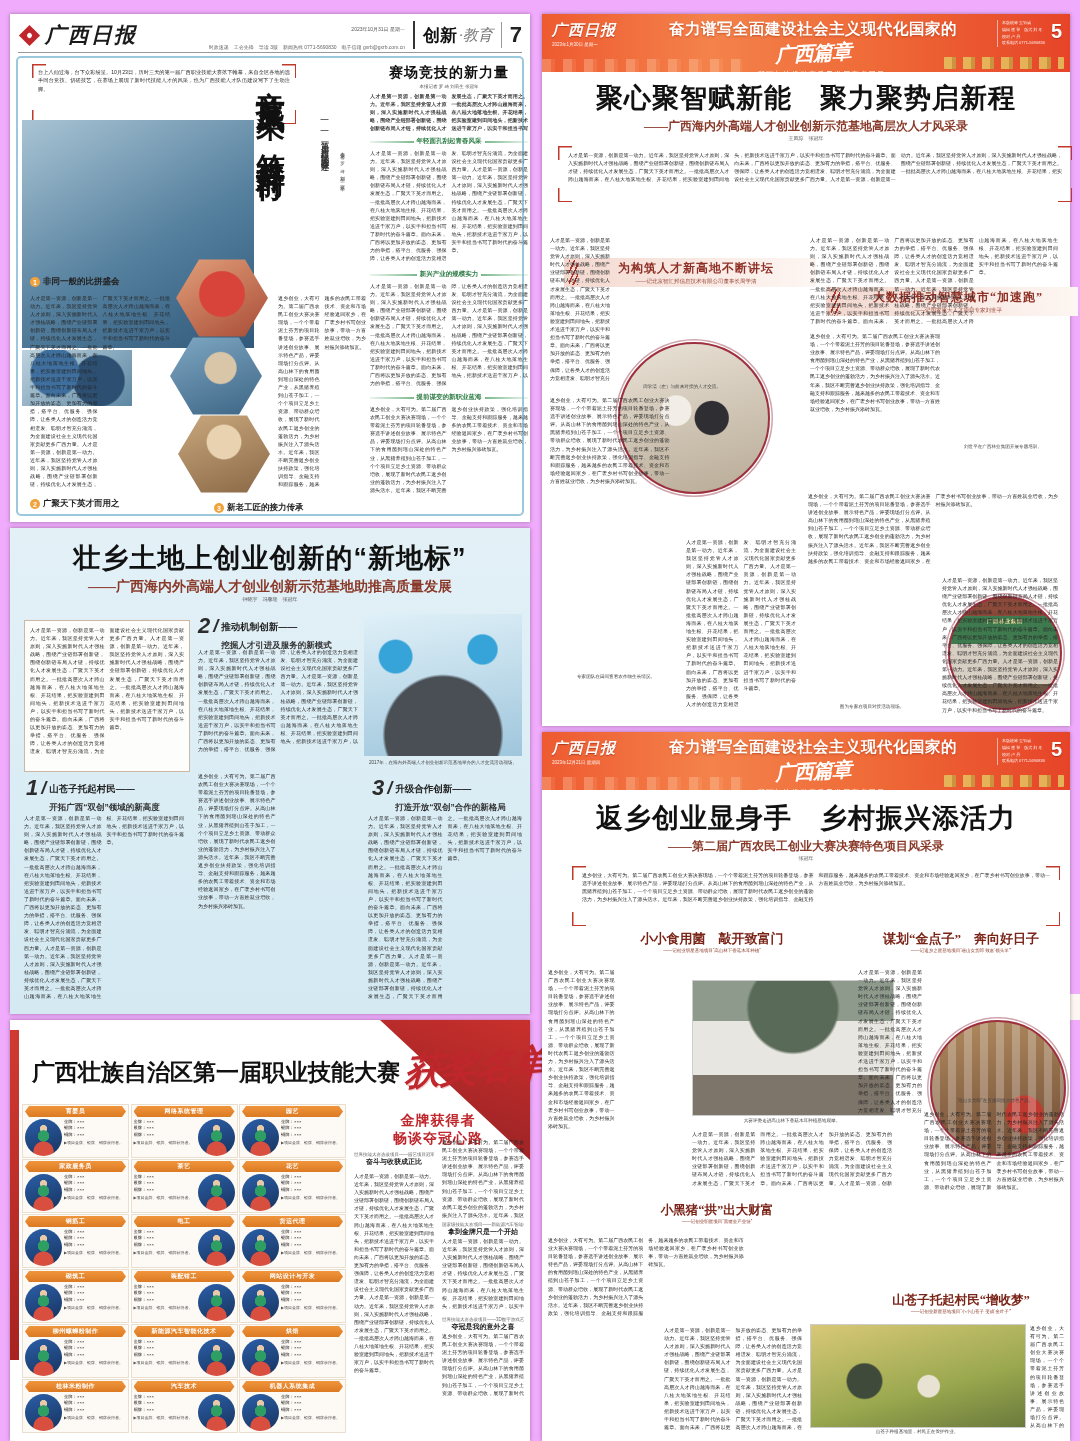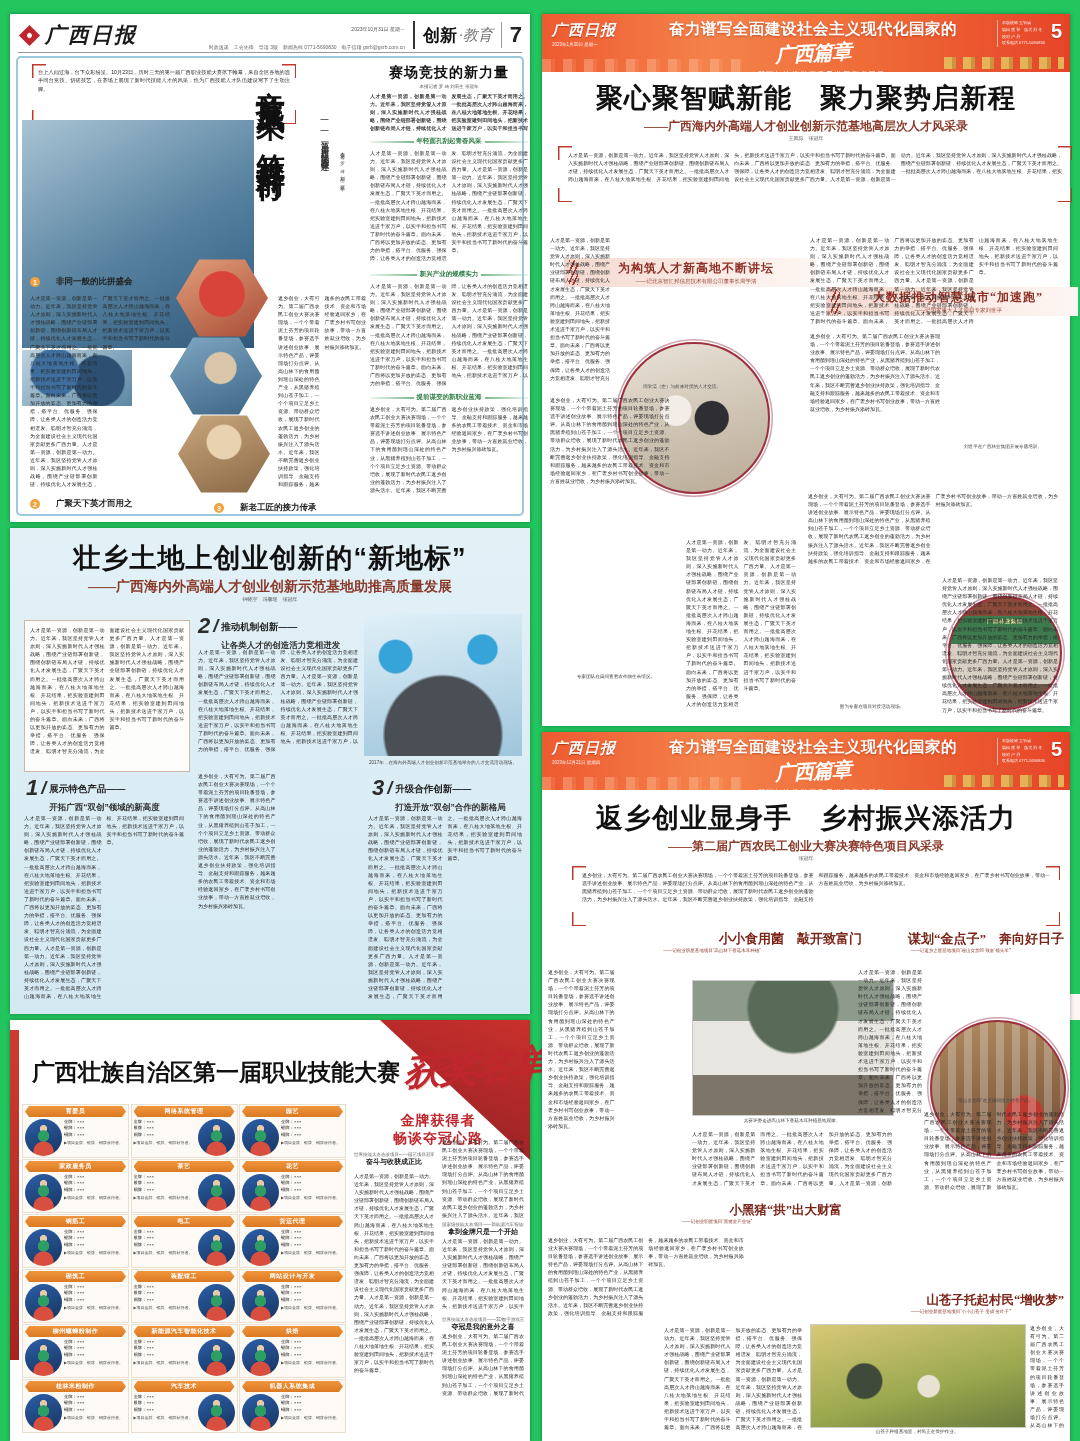--- a/index.html
+++ b/index.html
@@ -1,17 +1,17 @@
 <!DOCTYPE html>
 <html><head>
 <meta charset="utf-8">
 <style>
   html,body{margin:0;padding:0}
   body{background:#e8e6e2;font-family:"Liberation Sans","DejaVu Sans",sans-serif}
-  #canvas{position:relative;width:1080px;height:1441px;overflow:hidden;background:#22c55e}
+  #canvas{position:relative;width:1080px;height:1441px;overflow:hidden;background:#f0abfc}
   .page{position:absolute;background:#fff;box-shadow:0 0 4px rgba(0,0,0,.35)}
   .abs{position:absolute}
   .tx{font-size:5px;line-height:1.62;color:#262626;text-align:justify;overflow:hidden;column-fill:auto;word-break:break-all}
   .c1{columns:1}
   .c2{columns:2;column-gap:5px}
   .c3{columns:3;column-gap:5px}
   .cap{font-size:4.6px;color:#444;text-align:center;overflow:hidden;white-space:nowrap}
   .cornerbox{position:relative}
   .cornerbox::before{content:"";position:absolute;inset:0;pointer-events:none;background-repeat:no-repeat;background-image:
     linear-gradient(#c0392b,#c0392b),linear-gradient(#c0392b,#c0392b),
@@ -35,21 +35,21 @@
   .bluebox{position:absolute;left:6px;top:42px;right:6px;bottom:6px;border:2px solid #9cc8de;border-radius:5px;background:#fff}
   .vert{writing-mode:vertical-rl;text-orientation:upright}
   .vh{font-size:29px;font-weight:900;color:#111;letter-spacing:5px;line-height:1}
   .vs{font-size:8px;font-weight:bold;color:#333;letter-spacing:2px}
   .vb{font-size:4.5px;color:#555;letter-spacing:1px}
   .atitle{font-family:serif;font-weight:bold;font-size:14px;color:#111;text-align:center;letter-spacing:1px}
   .aby{font-size:4.5px;color:#555;text-align:center;margin:2px 0 3px}
   .gdiv{display:flex;align-items:center;gap:3px;color:#2e7d46;font-weight:bold;font-size:6.5px;margin:3px 0;white-space:nowrap}
   .gdiv::before,.gdiv::after{content:"";flex:1;height:2px;background:linear-gradient(90deg,rgba(122,185,140,.15),#7ab98c)}
   .gdiv::after{background:linear-gradient(90deg,#7ab98c,rgba(122,185,140,.15))}
-  .numrow{display:flex;align-items:center;gap:16px}
+  .numrow{display:flex;align-items:center;gap:3px}
   .numc{width:10px;height:10px;border-radius:50%;background:#f0a23c;color:#fff;font-size:7px;font-weight:bold;display:flex;align-items:center;justify-content:center;flex:none}
   .numt{font-size:8.5px;font-weight:900;color:#222;white-space:nowrap}
   .hex{clip-path:polygon(25% 2%,75% 2%,100% 50%,75% 98%,25% 98%,0 50%);width:92px;height:80px;position:absolute}
   .phA{background:linear-gradient(150deg,#a9c4d4,#55809e 55%,#30587a)}
   .phA2{background:radial-gradient(circle at 30% 40%,#3f6f9e 0 28%,transparent 30%),radial-gradient(circle at 70% 55%,#2c4f72 0 30%,transparent 32%),linear-gradient(140deg,#bcd2de,#5d87a3)}
   .hx1{background:radial-gradient(circle at 50% 45%,#d8433a 0 35%,transparent 37%),linear-gradient(150deg,#e2a07a,#a84b36)}
   .hx2{background:radial-gradient(circle at 55% 40%,#d9c6a8 0 22%,transparent 24%),linear-gradient(160deg,#7fa8c4,#3c6484)}
   .hx3{background:radial-gradient(circle at 50% 35%,#e8d2b0 0 24%,transparent 26%),linear-gradient(160deg,#c9a87e,#8a6846)}
   
   .pB{background:linear-gradient(180deg,#e3f1f7,#d4e9f2)}
@@ -102,21 +102,21 @@
   .ps{font-size:5.5px;color:#9c4a3c;margin-top:1px;white-space:nowrap}
   .circ{border-radius:50%;border:2.5px solid #9e2f3e;box-shadow:0 0 0 1.5px #fff,0 0 0 3px #cfa3ab;overflow:hidden;position:relative}
   .phD1{background:radial-gradient(circle at 38% 45%,#f2ede6 0 12%,transparent 13%),radial-gradient(circle at 62% 50%,#2f2f33 0 14%,transparent 15%),linear-gradient(165deg,#e9e2d6,#b8aa96)}
   .phD2{background:linear-gradient(180deg,#8c4a3a 0 16%,#3f7a4e 16% 42%,#d8cfc4 42% 78%,#6b5846 78%)}
   .p2label{position:absolute;left:0;right:0;top:18%;text-align:center;color:#ffe9a8;font-size:5px;font-weight:bold;letter-spacing:1px}
   .phD3{background:radial-gradient(circle at 30% 40%,#e8e4da 0 10%,transparent 11%),radial-gradient(circle at 70% 45%,#dcd8cc 0 10%,transparent 11%),linear-gradient(160deg,#9fc487,#4c7a3f 70%,#2f5a2c)}
   .phD4{background:radial-gradient(circle at 55% 40%,#e8d8c2 0 12%,transparent 13%),linear-gradient(160deg,#d9b9a0,#8c5a48 70%,#5e3a30)}
   .phE1{background:radial-gradient(circle at 50% 20%,#5a6a58 0 30%,transparent 32%),linear-gradient(180deg,#8d9a8c 0 30%,#e8e6e0 30% 70%,#7d756a 70%)}
   .phE2{background:repeating-linear-gradient(90deg,rgba(255,255,255,.25) 0 8px,transparent 8px 16px),radial-gradient(circle at 70% 70%,#c03a30 0 14%,transparent 15%),linear-gradient(170deg,#b08a5e,#6e4a34)}
   .phE4{background:radial-gradient(circle at 25% 55%,#3f4a3a 0 10%,transparent 11%),radial-gradient(circle at 55% 60%,#e8e2d2 0 8%,transparent 9%),linear-gradient(165deg,#d8c878,#9aa84e 60%,#6a7a3c)}
-  .dkh{font-family:serif;font-weight:900;color:#7a2418;text-align:right;white-space:nowrap}
+  .dkh{font-family:serif;font-weight:900;color:#7a2418;text-align:center;white-space:nowrap}
 </style>
 </head>
 <body>
 
 <div id="canvas">
 
   <div class="page" id="pA" style="left:10px;top:14px;width:520px;height:508px">
     <div class="mast">
       <span class="diamond"></span>
       <span class="papername">广西日报</span>
@@ -184,33 +184,33 @@
 
     <div class="abs introB" style="left:14px;top:92px;width:154px;height:140px;padding:5px">
       <div class="tx c2" style="height:130px">人才是第一资源，创新是第一动力。近年来，我区坚持党管人才原则，深入实施新时代人才强桂战略，围绕产业链部署创新链，围绕创新链布局人才链，持续优化人才发展生态，广聚天下英才而用之。一批批高层次人才跨山越海而来，在八桂大地落地生根、开花结果，把实验室建到田间地头，把新技术送进千家万户，以实干和担当书写了新时代的奋斗篇章。面向未来，广西将以更加开放的姿态、更加有力的举措，搭平台、优服务、强保障，让各类人才的创造活力竞相迸发、聪明才智充分涌流，为全面建设社会主义现代化国家贡献更多广西力量。人才是第一资源，创新是第一动力。近年来，我区坚持党管人才原则，深入实施新时代人才强桂战略，围绕产业链部署创新链，持续优化人才发展生态，广聚天下英才而用之。一批批高层次人才跨山越海而来，在八桂大地落地生根、开花结果，把实验室建到田间地头，把新技术送进千家万户，以实干和担当书写了新时代的奋斗篇章。</div>
     </div>
 
     <div class="abs sechead" style="left:188px;top:88px">
       <span class="secnum">2</span>
         <span class="secslash">/</span>
       <span>
         <span class="sechA">推动机制创新——</span><br>
-        <span class="sechB">让各类人才的创造活力竞相迸发</span>
+        <span class="sechB">挖掘人才引进及服务的新模式</span>
       </span>
     </div>
     <div class="abs tx c2" style="left:188px;top:120px;width:160px;height:112px">人才是第一资源，创新是第一动力。近年来，我区坚持党管人才原则，深入实施新时代人才强桂战略，围绕产业链部署创新链，围绕创新链布局人才链，持续优化人才发展生态，广聚天下英才而用之。一批批高层次人才跨山越海而来，在八桂大地落地生根、开花结果，把实验室建到田间地头，把新技术送进千家万户，以实干和担当书写了新时代的奋斗篇章。面向未来，广西将以更加开放的姿态、更加有力的举措，搭平台、优服务、强保障，让各类人才的创造活力竞相迸发、聪明才智充分涌流，为全面建设社会主义现代化国家贡献更多广西力量。人才是第一资源，创新是第一动力。近年来，我区坚持党管人才原则，深入实施新时代人才强桂战略，围绕产业链部署创新链，持续优化人才发展生态，广聚天下英才而用之。一批批高层次人才跨山越海而来，在八桂大地落地生根、开花结果，把实验室建到田间地头，把新技术送进千家万户，以实干和担当书写了新时代的奋斗篇章。</div>
 
     <div class="abs phExpo" style="left:354px;top:86px;width:158px;height:142px"></div>
     <div class="abs cap" style="left:350px;top:232px;width:166px">2017年，在海内外高端人才创业创新示范基地举办的人才交流活动现场。</div>
 
     <div class="abs sechead" style="left:16px;top:250px">
       <span class="secnum">1</span>
         <span class="secslash">/</span>
       <span>
-        <span class="sechA">展示特色产品——</span><br>
+        <span class="sechA">山苍子托起村民——</span><br>
         <span class="sechB">开拓广西“双创”领域的新高度</span>
       </span>
     </div>
     <div class="abs tx c2" style="left:14px;top:286px;width:160px;height:190px">人才是第一资源，创新是第一动力。近年来，我区坚持党管人才原则，深入实施新时代人才强桂战略，围绕产业链部署创新链，围绕创新链布局人才链，持续优化人才发展生态，广聚天下英才而用之。一批批高层次人才跨山越海而来，在八桂大地落地生根、开花结果，把实验室建到田间地头，把新技术送进千家万户，以实干和担当书写了新时代的奋斗篇章。面向未来，广西将以更加开放的姿态、更加有力的举措，搭平台、优服务、强保障，让各类人才的创造活力竞相迸发、聪明才智充分涌流，为全面建设社会主义现代化国家贡献更多广西力量。人才是第一资源，创新是第一动力。近年来，我区坚持党管人才原则，深入实施新时代人才强桂战略，围绕产业链部署创新链，持续优化人才发展生态，广聚天下英才而用之。一批批高层次人才跨山越海而来，在八桂大地落地生根、开花结果，把实验室建到田间地头，把新技术送进千家万户，以实干和担当书写了新时代的奋斗篇章。</div>
 
     <div class="abs tx c2" style="left:188px;top:244px;width:160px;height:232px">返乡创业，大有可为。第二届广西农民工创业大赛决赛现场，一个个带着泥土芬芳的项目轮番登场，参赛选手讲述创业故事、展示特色产品，评委现场打分点评。从高山林下的食用菌到瑶山深处的特色产业，从黑猪养殖到山苍子加工，一个个项目立足乡土资源、带动群众增收，展现了新时代农民工返乡创业的蓬勃活力，为乡村振兴注入了源头活水。近年来，我区不断完善返乡创业扶持政策，强化培训指导、金融支持和跟踪服务，越来越多的农民工带着技术、资金和市场经验返回家乡，在广袤乡村书写创业故事，带动一方百姓就业增收，为乡村振兴添砖加瓦。</div>
 
     <div class="abs sechead" style="left:362px;top:250px">
       <span class="secnum">3</span>
         <span class="secslash">/</span>

